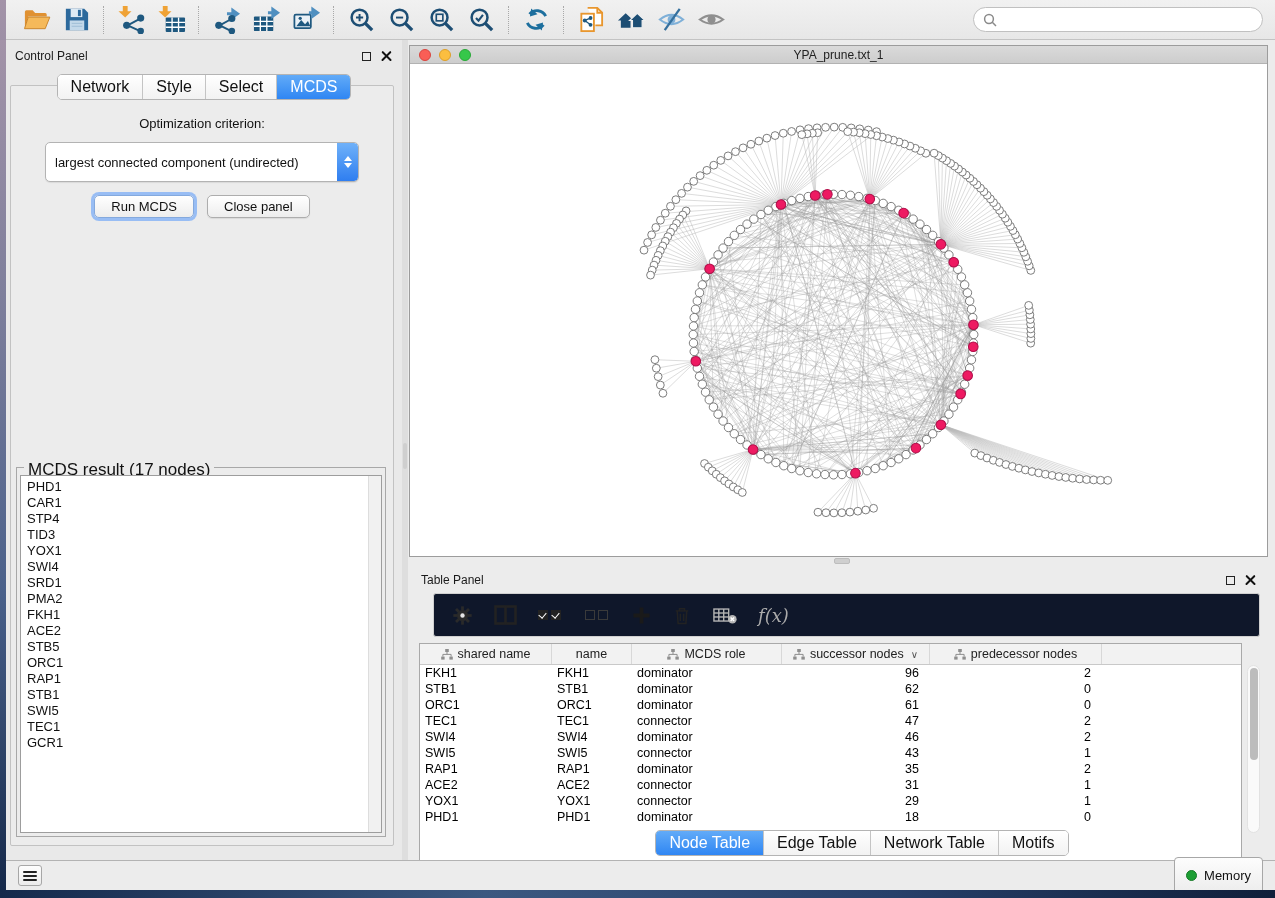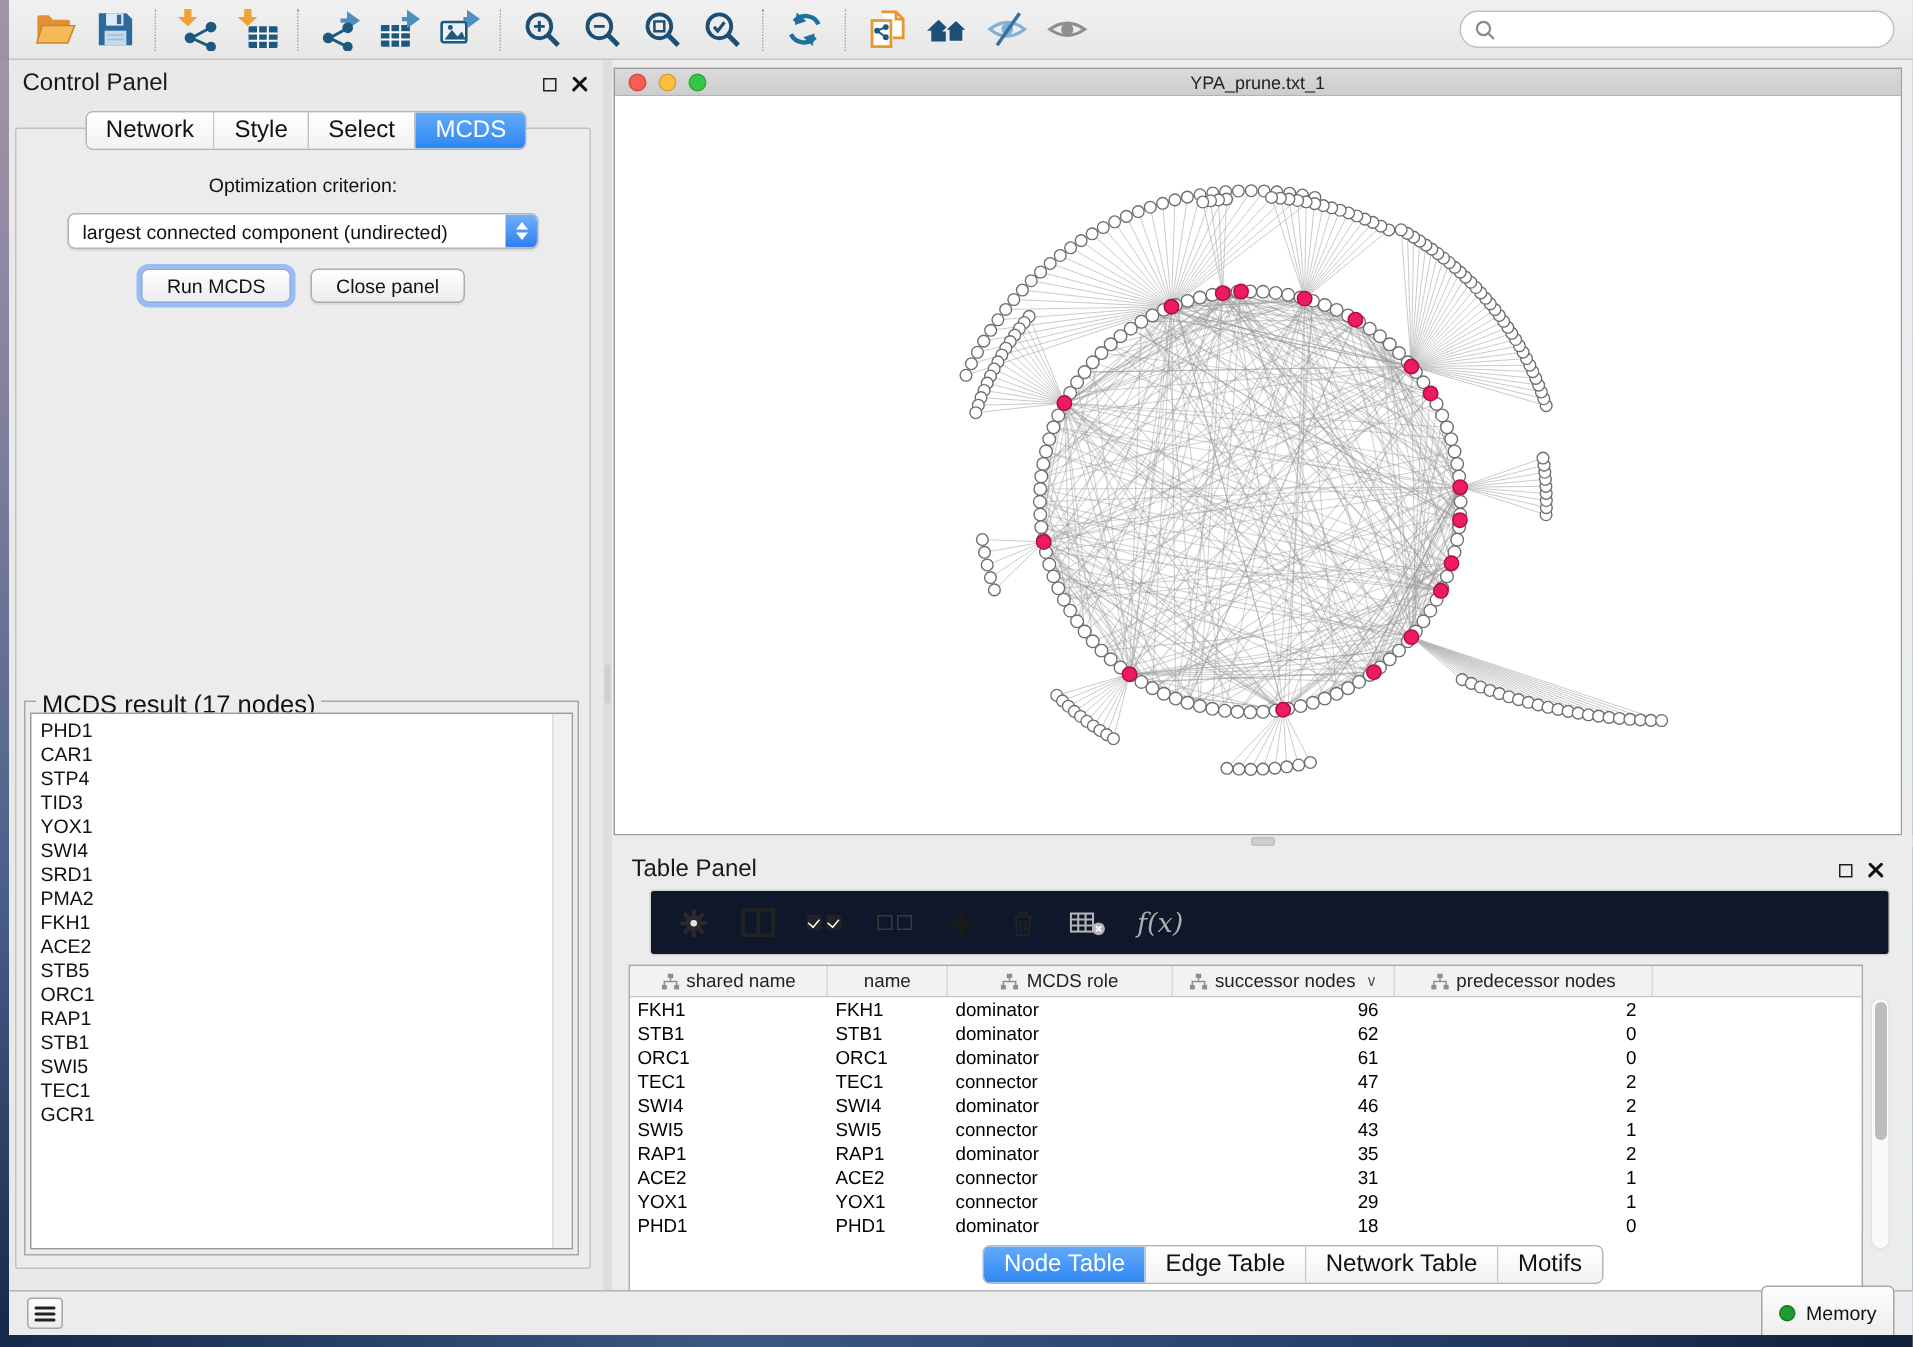--- a/index.html
+++ b/index.html
@@ -18,37 +18,37 @@
   .search { width:290px; height:25px; border:1px solid #c0c0c0; border-radius:13px;
     background:#fff; display:flex; align-items:center; padding:0 9px; margin-right:2px; }
   .search input { border:none; outline:none; flex:1; font-size:13px; background:transparent; margin-left:6px; }
 
   
   .main { position:absolute; left:0; right:0; top:40px; bottom:30px; }
 
   
   .ctrl { position:absolute; left:0; top:0; bottom:0; width:396px; background:#e9e9e9; }
   .panel-head { height:26px; display:flex; align-items:center; padding:6px 10px 0 9px; }
-  .panel-title { font-size:16px; color:#1a1a1a; }
+  .panel-title { font-size:12px; color:#1a1a1a; }
   .winbtns { margin-left:auto; display:flex; gap:10px; align-items:center; }
   .float-ic { width:9px; height:9px; border:1.6px solid #222; display:inline-block; }
   .close-ic { position:relative; width:11px; height:11px; display:inline-block; }
   .close-ic::before,.close-ic::after { content:""; position:absolute; left:-1px; top:4.5px; width:13px; height:2.4px; background:#111; border-radius:1px; }
   .close-ic::before { transform:rotate(45deg); } .close-ic::after { transform:rotate(-45deg); }
 
   .seg-row { position:relative; z-index:2; display:flex; justify-content:center; margin-top:8px; }
   .seg { display:flex; border:1px solid #b4b4b4; border-radius:5px; overflow:hidden; background:#fff; }
   .seg > div { padding:3px 13px; font-size:16px; color:#111; border-right:1px solid #c4c4c4; background:linear-gradient(#fff,#f2f2f2); }
   .seg > div:last-child { border-right:none; }
   .seg > div.active { background:linear-gradient(#62abf8,#2f86f3); color:#fff; }
 
   .cp-body { position:absolute; left:4px; right:8px; top:45px; bottom:14px;
     border:1px solid #c2c2c2; border-radius:2px; background:#ececec; z-index:1; }
   .opt-label { text-align:center; font-size:13px; color:#111; margin-top:30px; }
-  .selectbox { width:314px; height:24px; margin:11px auto 0; border:1px solid #b3b3b3; border-radius:5px;
+  .selectbox { width:314px; height:40px; margin:11px auto 0; border:1px solid #b3b3b3; border-radius:5px;
     background:#fff; display:flex; align-items:center; overflow:hidden;
     box-shadow:0 1px 1px rgba(0,0,0,.08); }
   .selectbox .val { flex:1; font-size:13px; color:#111; padding-left:9px; white-space:nowrap; }
   .stepper { width:21px; align-self:stretch; background:linear-gradient(#6fb1f9,#2f7ef0); border-radius:0 4px 4px 0;
     display:flex; flex-direction:column; align-items:center; justify-content:center; gap:2px; }
   .stepper i { width:0; height:0; border-left:4px solid transparent; border-right:4px solid transparent; display:block; }
   .stepper .up { border-bottom:5px solid #fff; } .stepper .dn { border-top:5px solid #fff; }
   .btn-row { display:flex; justify-content:center; gap:13px; margin-top:13px;align-items:center; }
   .mbtn { font-size:13px; color:#111; padding:3px 16px; border:1px solid #adadad; border-radius:5px;
     background:linear-gradient(#fff,#ededed); box-shadow:0 1px 1px rgba(0,0,0,.08); }

